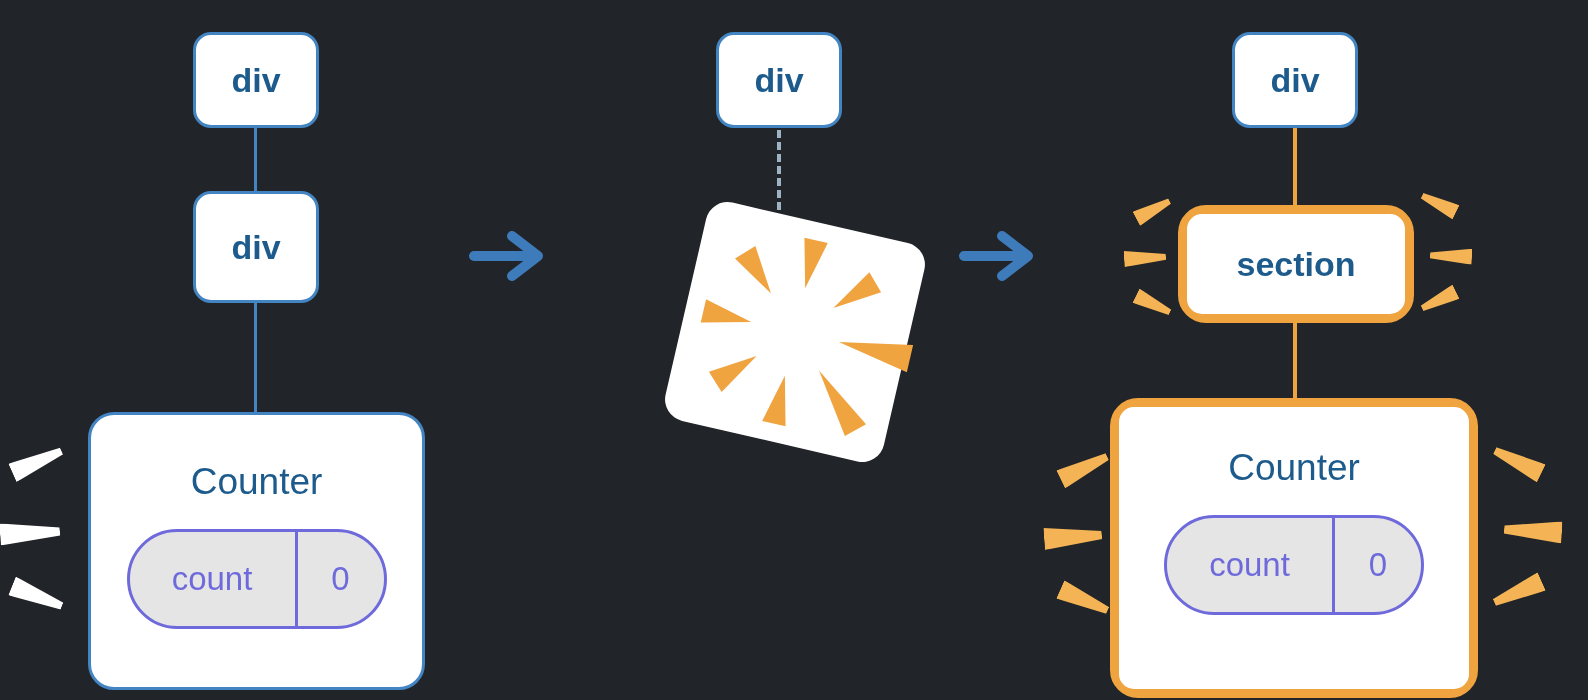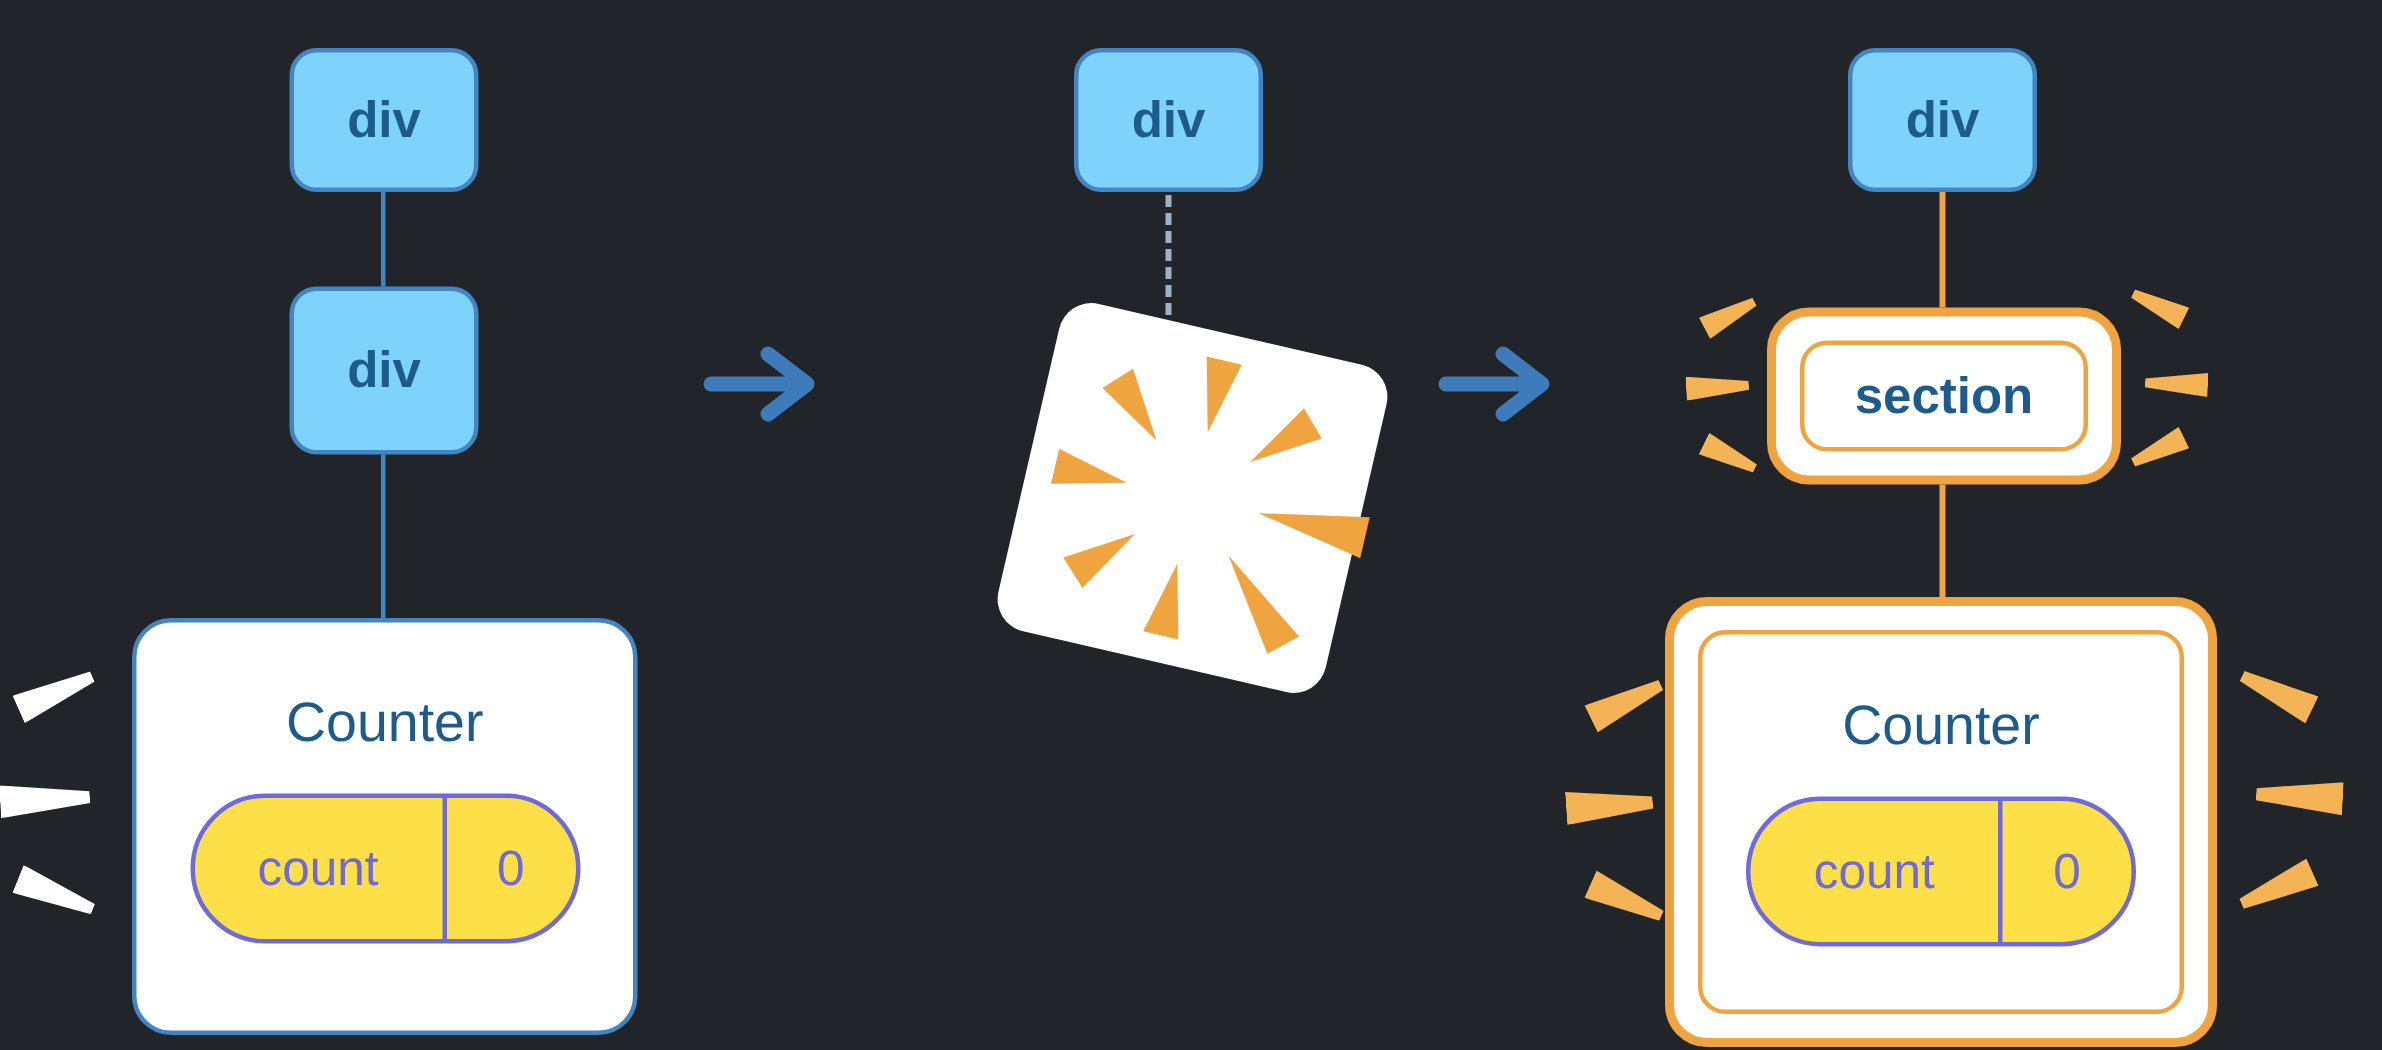--- a/index.html
+++ b/index.html
@@ -7,21 +7,21 @@
   .canvas {
     position: relative;
     width: 1588px;
     height: 700px;
     overflow: hidden;
     font-family: "Liberation Sans", sans-serif;
     background: #212428;
   }
   .node {
     position: absolute;
-    background: #7dd3fc;
+    background: #ffffff;
     border: 3px solid var(--blue);
     border-radius: 18px;
     display: flex;
     align-items: center;
     justify-content: center;
   }
   .node-label {
     color: var(--navy);
     font-size: 34px;
     font-weight: 600;
@@ -58,38 +58,38 @@
   }
   .pill {
     width: 260px;
     height: 100px;
     border: 3px solid var(--purple);
     border-radius: 60px;
     display: flex;
     overflow: hidden;
     color: var(--purple);
     font-size: 33px;
-    background: #fde047;
+    background: #e5e5e5;
   }
   .pill .cell {
     display: flex;
     align-items: center;
     justify-content: center;
   }
   .pill .key {
     width: 168px;
     border-right: 3px solid var(--purple);
   }
   .pill .val { flex: 1; }
   .ring-box {
     position: absolute;
     border: 6px solid var(--orange);
     border-radius: 28px;
     background: #fff;
-    padding: 16px;
+    padding: 0;
   }
   .ring-inner {
     width: 100%;
     height: 100%;
     border: 3px solid var(--orange);
     border-radius: 18px;
     background: #fff;
     display: flex;
     align-items: center;
     justify-content: center;

